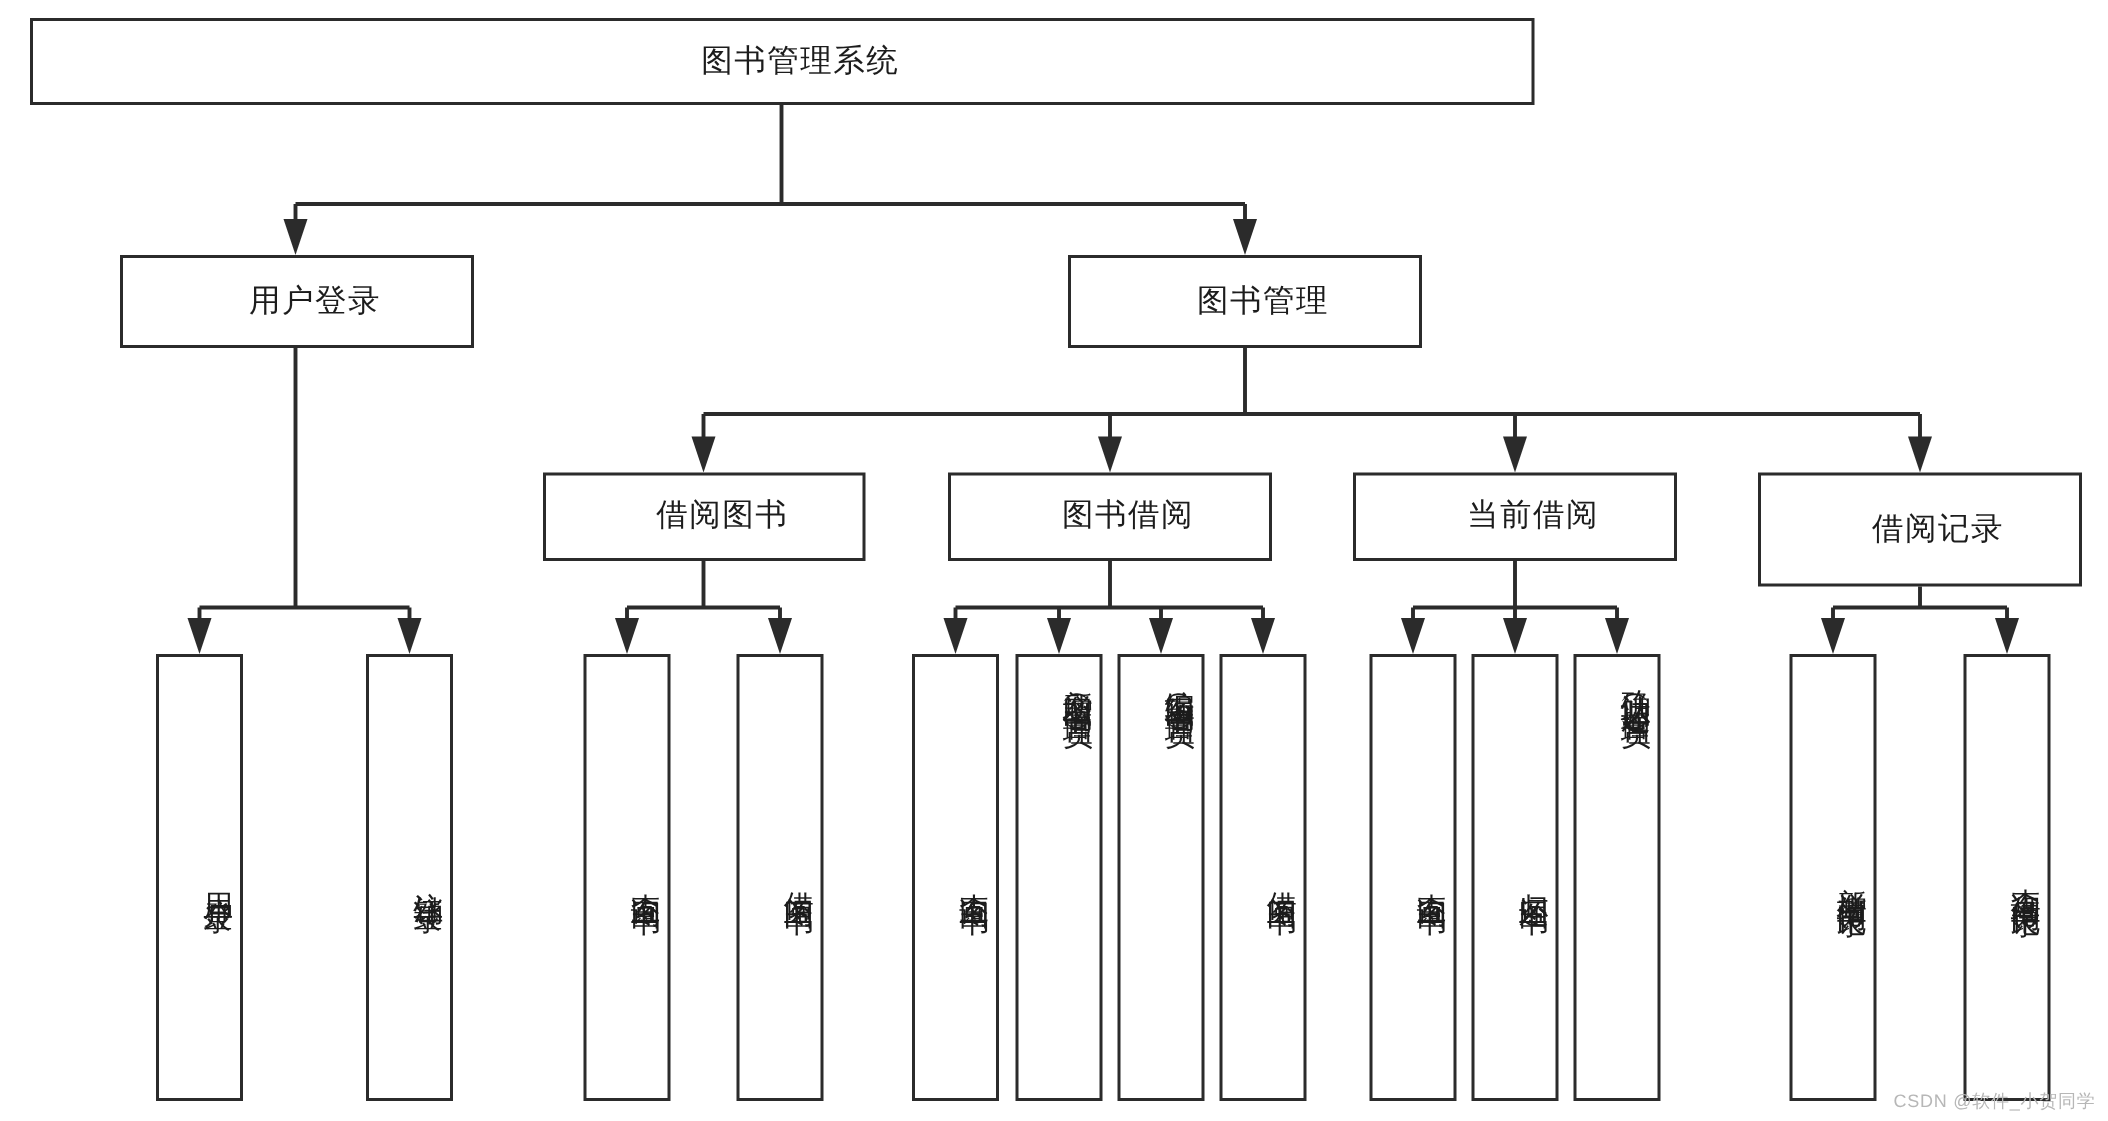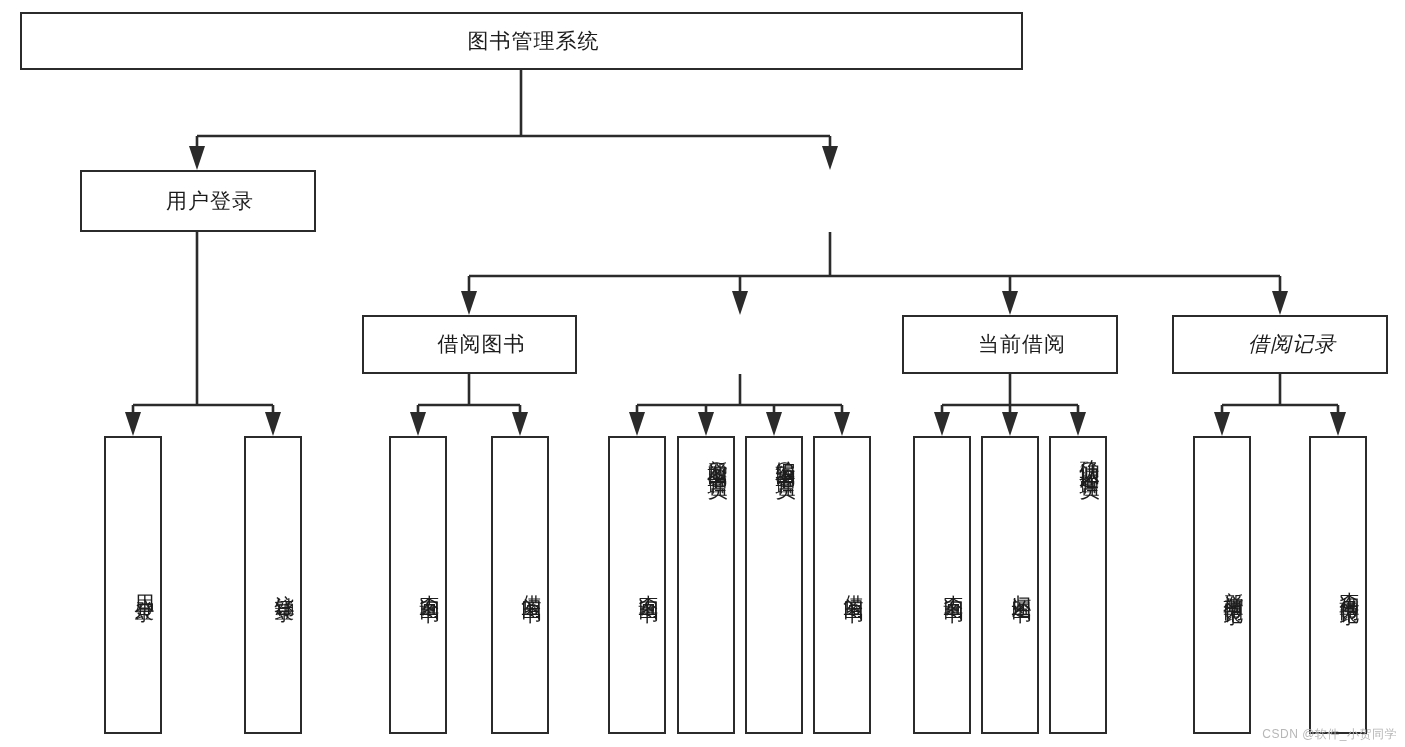--- a/index.html
+++ b/index.html
@@ -153,31 +153,37 @@
   </svg>
 
   <div class="node-box" style="left:20px; top:12px; width:1003px; height:58px;">
     <span class="node-label">图书管理系统</span>
   </div>
 
   <div class="node-box" style="left:80px; top:170px; width:236px; height:62px;">
     <span class="node-label">用户登录</span>
   </div>
 
+  <div class="node-box" style="left:712px; top:170px; width:236px; height:62px;">
+    <span class="node-label">图书管理</span>
+  </div>
 
   <div class="node-box" style="left:362px; top:315px; width:215px; height:59px;">
     <span class="node-label">借阅图书</span>
   </div>
 
+  <div class="node-box" style="left:632px; top:315px; width:216px; height:59px;">
+    <span class="node-label">图书借阅</span>
+  </div>
 
   <div class="node-box" style="left:902px; top:315px; width:216px; height:59px;">
     <span class="node-label">当前借阅</span>
   </div>
 
-  <div class="node-box" style="left:1172px; top:315px; width:216px; height:59px;font-style:italic;">
+  <div class="node-box" style="left:1172px; top:315px; width:216px; height:76px;">
     <span class="node-label">借阅记录</span>
   </div>
 
   <div class="node-box vertical centered" style="left:104px; top:436px; width:58px; height:298px;">
     <span class="node-label">用户登录</span>
   </div>
 
   <div class="node-box vertical centered" style="left:244px; top:436px; width:58px; height:298px;">
     <span class="node-label">注销登录</span>
   </div>

